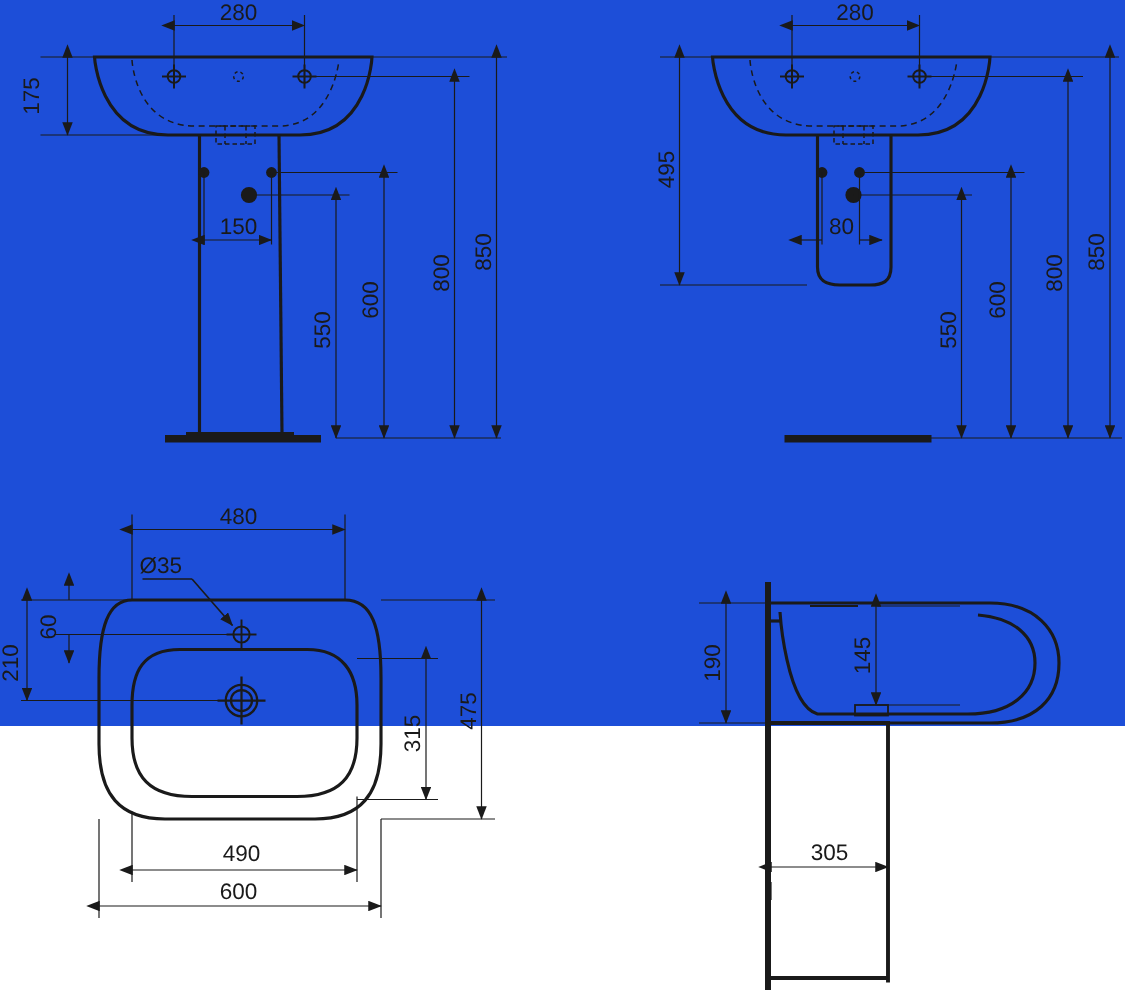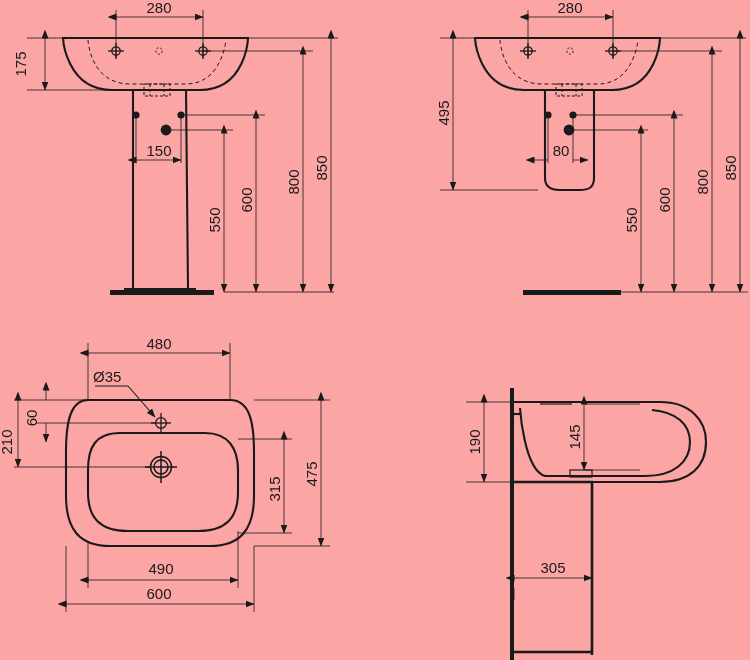--- a/index.html
+++ b/index.html
@@ -1,17 +1,17 @@
 <!DOCTYPE html>
 <html><head>
 <meta charset="utf-8">
 <style>
   html,body{margin:0;padding:0;background:#ffffff;}
   body{width:750px;height:660px;font-family:"Liberation Sans",sans-serif;overflow:hidden;}
-  #sheet{position:relative;width:750px;height:660px;background:#fca5a5;}
+  #sheet{position:relative;width:750px;height:484px;background:#1d4ed8;}
   svg.view{position:absolute;top:0;left:0;}
   .dimtext{font-family:"Liberation Sans",sans-serif;font-size:15px;fill:#1a1a1a;}
   .dimtext-v{font-family:"Liberation Sans",sans-serif;font-size:15px;fill:#1a1a1a;}
 </style>
 </head>
 <body>
 
 <div id="sheet">
 
 <svg class="view" width="750" height="660" viewBox="0 0 750 660" xmlns="http://www.w3.org/2000/svg">

